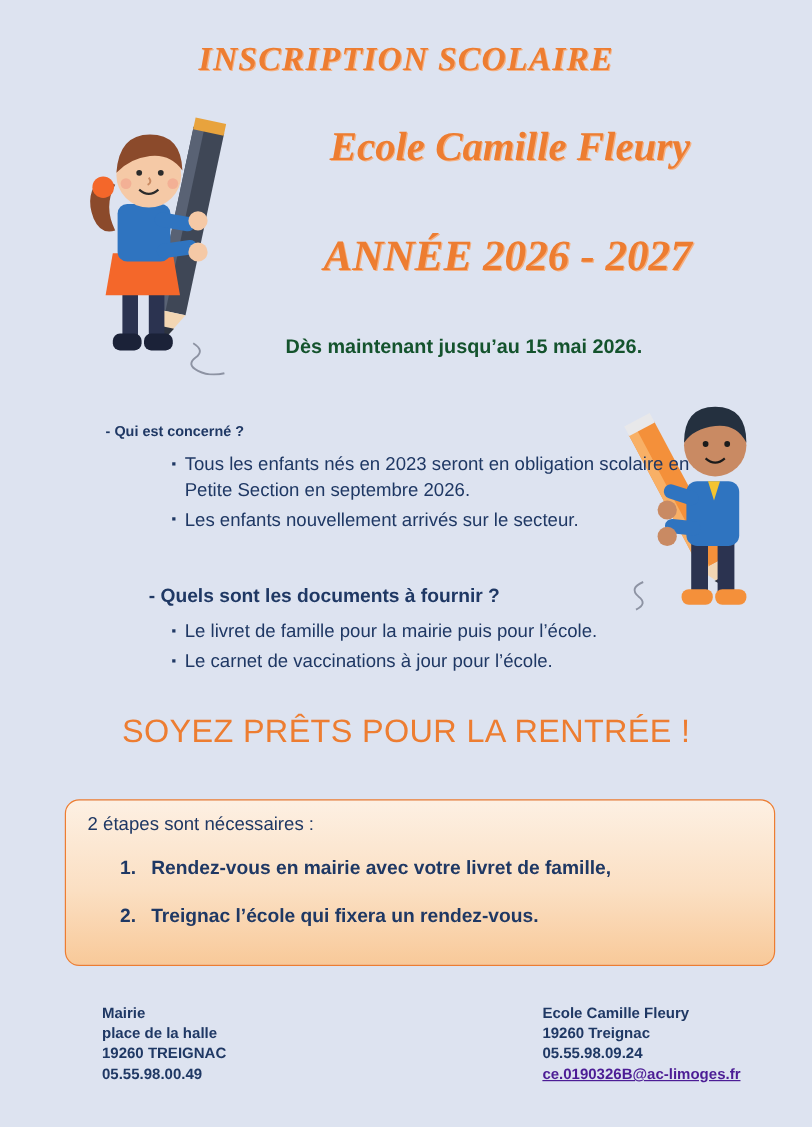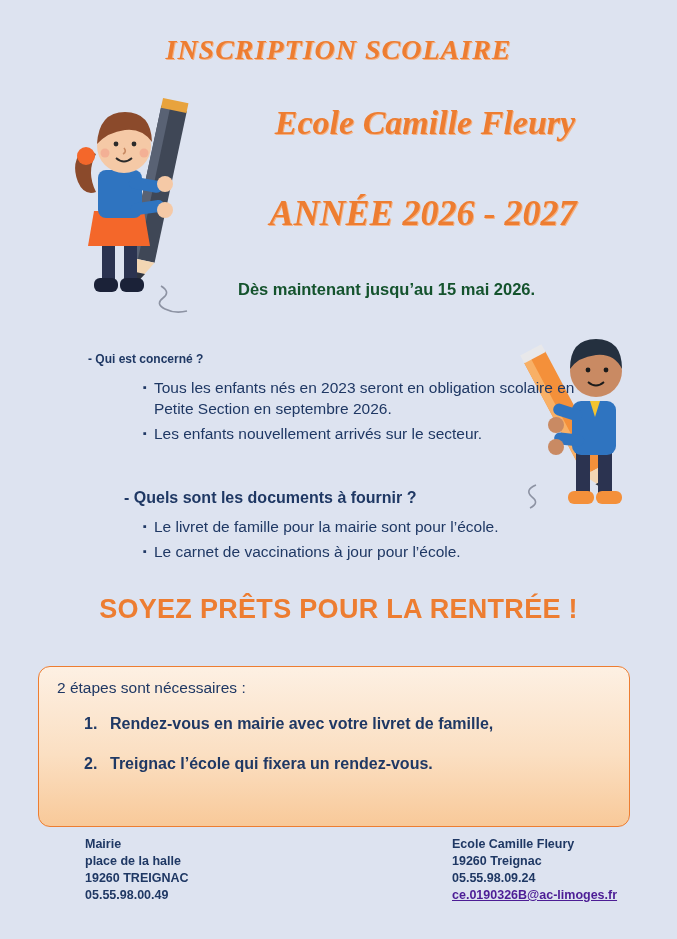--- a/index.html
+++ b/index.html
@@ -119,32 +119,32 @@
     flex: 1;
   }
 
   .rentree {
     position: absolute;
     top: 594px;
     left: 0;
     width: 677px;
     text-align: center;
     font-size: 27px;
-    font-weight: bold;
+    font-weight: normal;
     color: #ed7d31;
     letter-spacing: 0.3px;
   }
 
   
   .steps-box {
     position: absolute;
     top: 666px;
-    left: 38px;
+    left: 54px;
     width: 592px;
-    height: 161px;
+    height: 139px;
     border: 1.5px solid #ed7d31;
     border-radius: 12px;
     background: linear-gradient(180deg, #fdf0e3 0%, #fbdfc2 55%, #f8c999 100%);
     box-sizing: border-box;
   }
   .steps-intro {
     position: absolute;
     top: 12px;
     left: 18px;
     font-size: 15.5px;
@@ -301,21 +301,21 @@
     <div class="bullet-row">
       <span class="bullet-mark">▪</span>
       <span class="bullet-text">Les enfants nouvellement arrivés sur le secteur.</span>
     </div>
   </div>
 
   <div class="q2">- Quels sont les documents à fournir ?</div>
   <div class="q2-list">
     <div class="bullet-row">
       <span class="bullet-mark">▪</span>
-      <span class="bullet-text">Le livret de famille pour la mairie sont pour l’école.</span>
+      <span class="bullet-text">Le livret de famille pour la mairie puis pour l’école.</span>
     </div>
     <div class="bullet-row">
       <span class="bullet-mark">▪</span>
       <span class="bullet-text">Le carnet de vaccinations à jour pour l’école.</span>
     </div>
   </div>
 
   <div class="rentree">SOYEZ PRÊTS POUR LA RENTRÉE !</div>
 
   <div class="steps-box">

